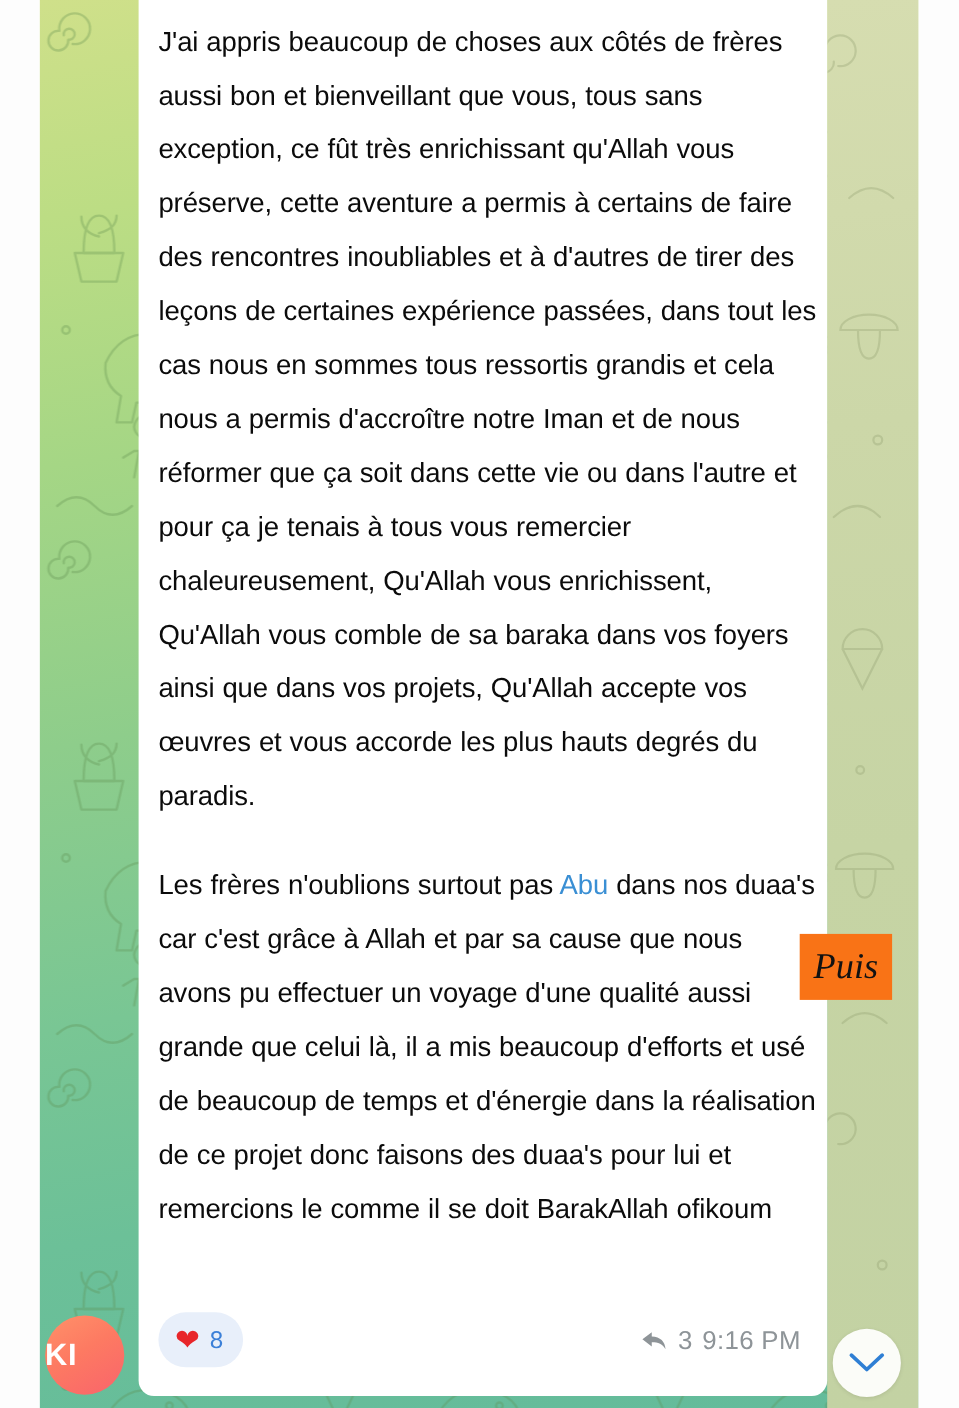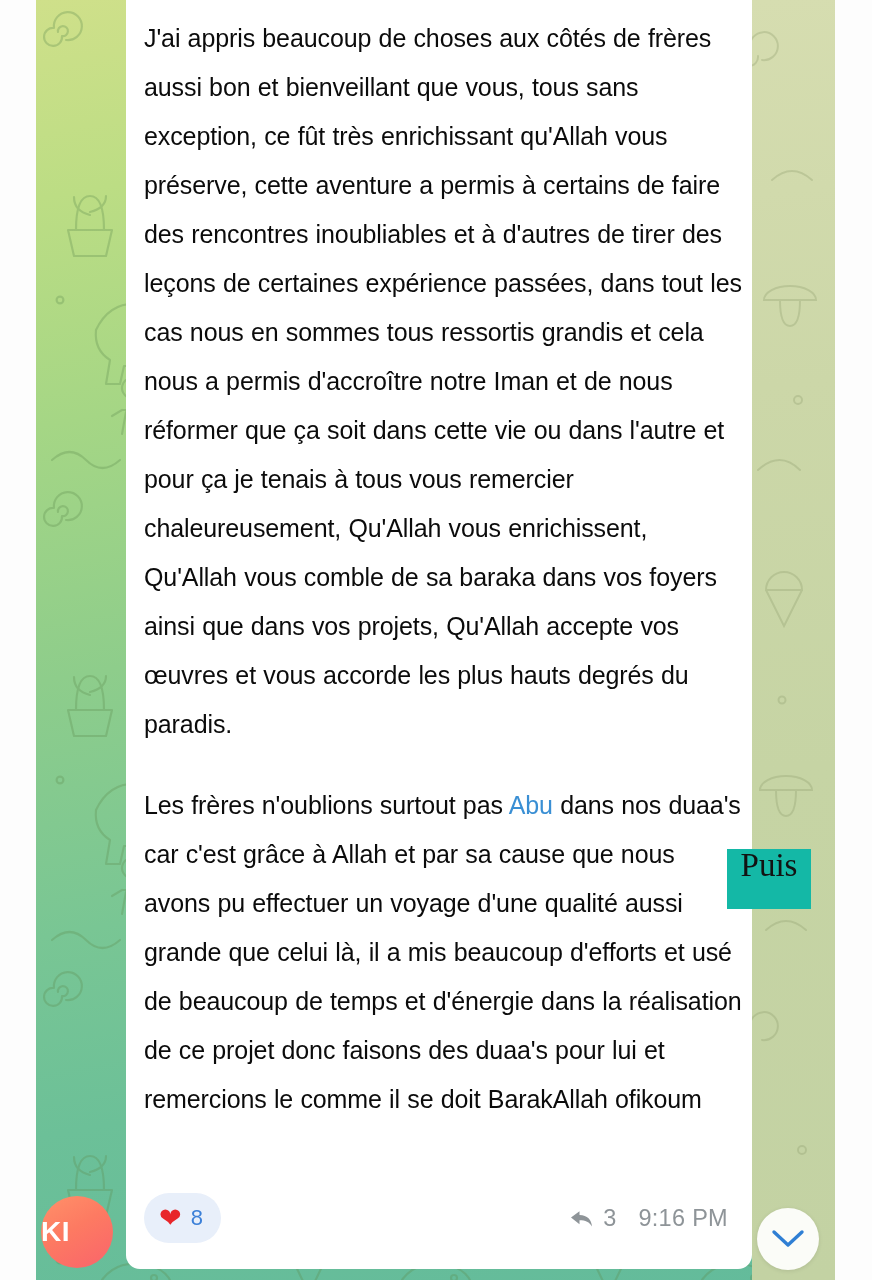--- a/index.html
+++ b/index.html
@@ -90,43 +90,43 @@
     font-size:22px; color:#3c80d8; font-weight:400;
   }
 
   #message-meta{
     position:absolute; right:10px; top:12px;
     display:flex; align-items:center; gap:9px;
     color:#9a9fa3; font-size:23px;
   }
   #reply-count-icon{ display:block; }
   #reply-count{ color:#8e9498; font-size:23.5px; }
-  #message-time{ color:#8e9498; font-size:23.5px; letter-spacing:.3px;margin-left:13px; }
+  #message-time{ color:#8e9498; font-size:23.5px; letter-spacing:.3px; }
 
   
   #avatar{
     position:absolute;
     left:41px; bottom:12px;
     width:72px; height:72px;
     border-radius:50%;
     background:linear-gradient(150deg,#ff9169 0%,#fd7a62 45%,#f9646b 100%);
     display:flex; align-items:center; justify-content:flex-start;
     color:#fff; font-size:28px; font-weight:600;
     letter-spacing:.5px;
     z-index:20;
   }
 
   
   #overlay-puis{
     position:absolute;
     left:727px; top:849px;
     width:84px; height:60px;
-    background:#14b8a6;
+    background:#f97316;
     z-index:25;
-    display:flex; justify-content:center;
+    display:flex; align-items:center; justify-content:center;font-style:italic;
   }
   #overlay-puis-text{
     font-family:"Liberation Serif", serif;
     font-size:33px; color:#121212;
     line-height:1;
   }
 
   
   #scroll-down-button{
     position:absolute;

